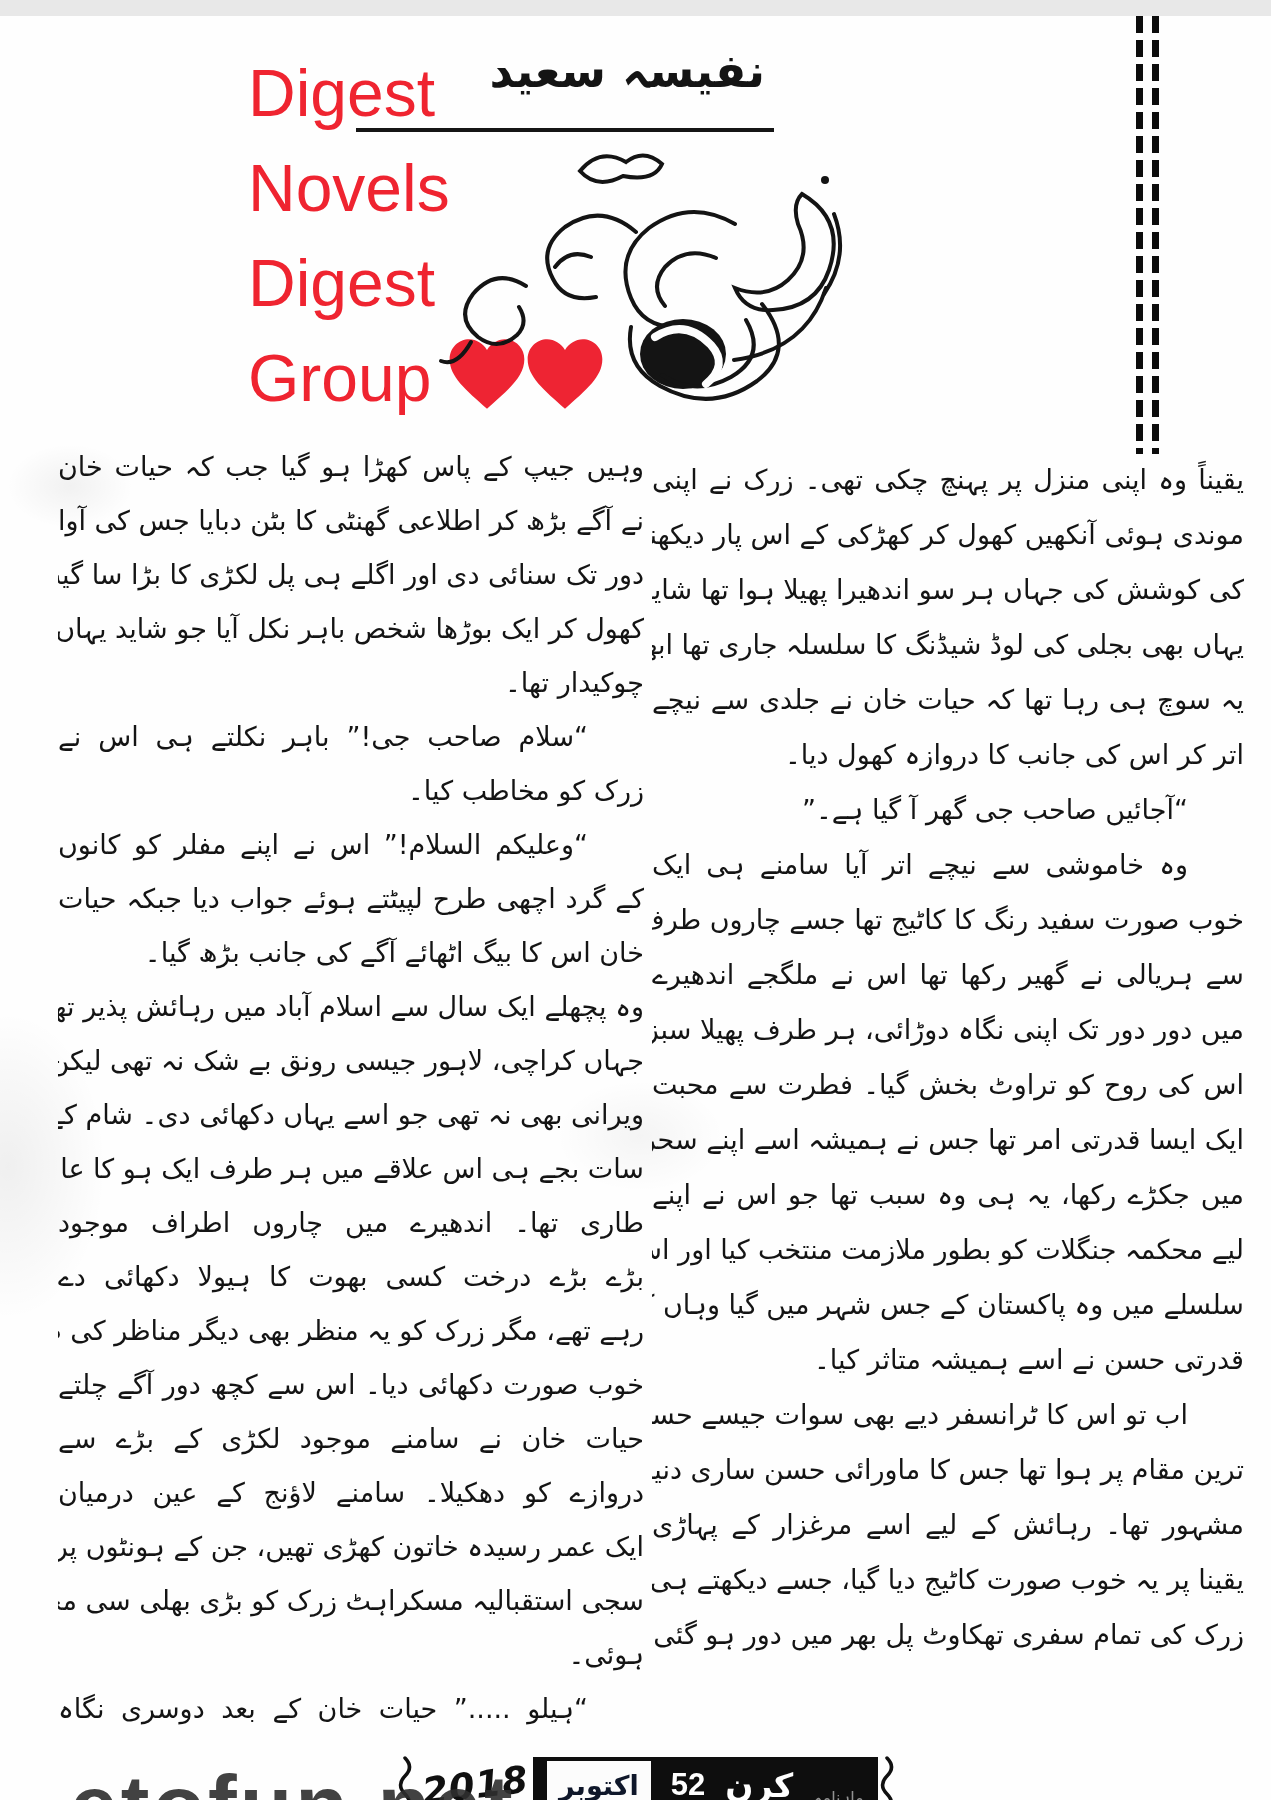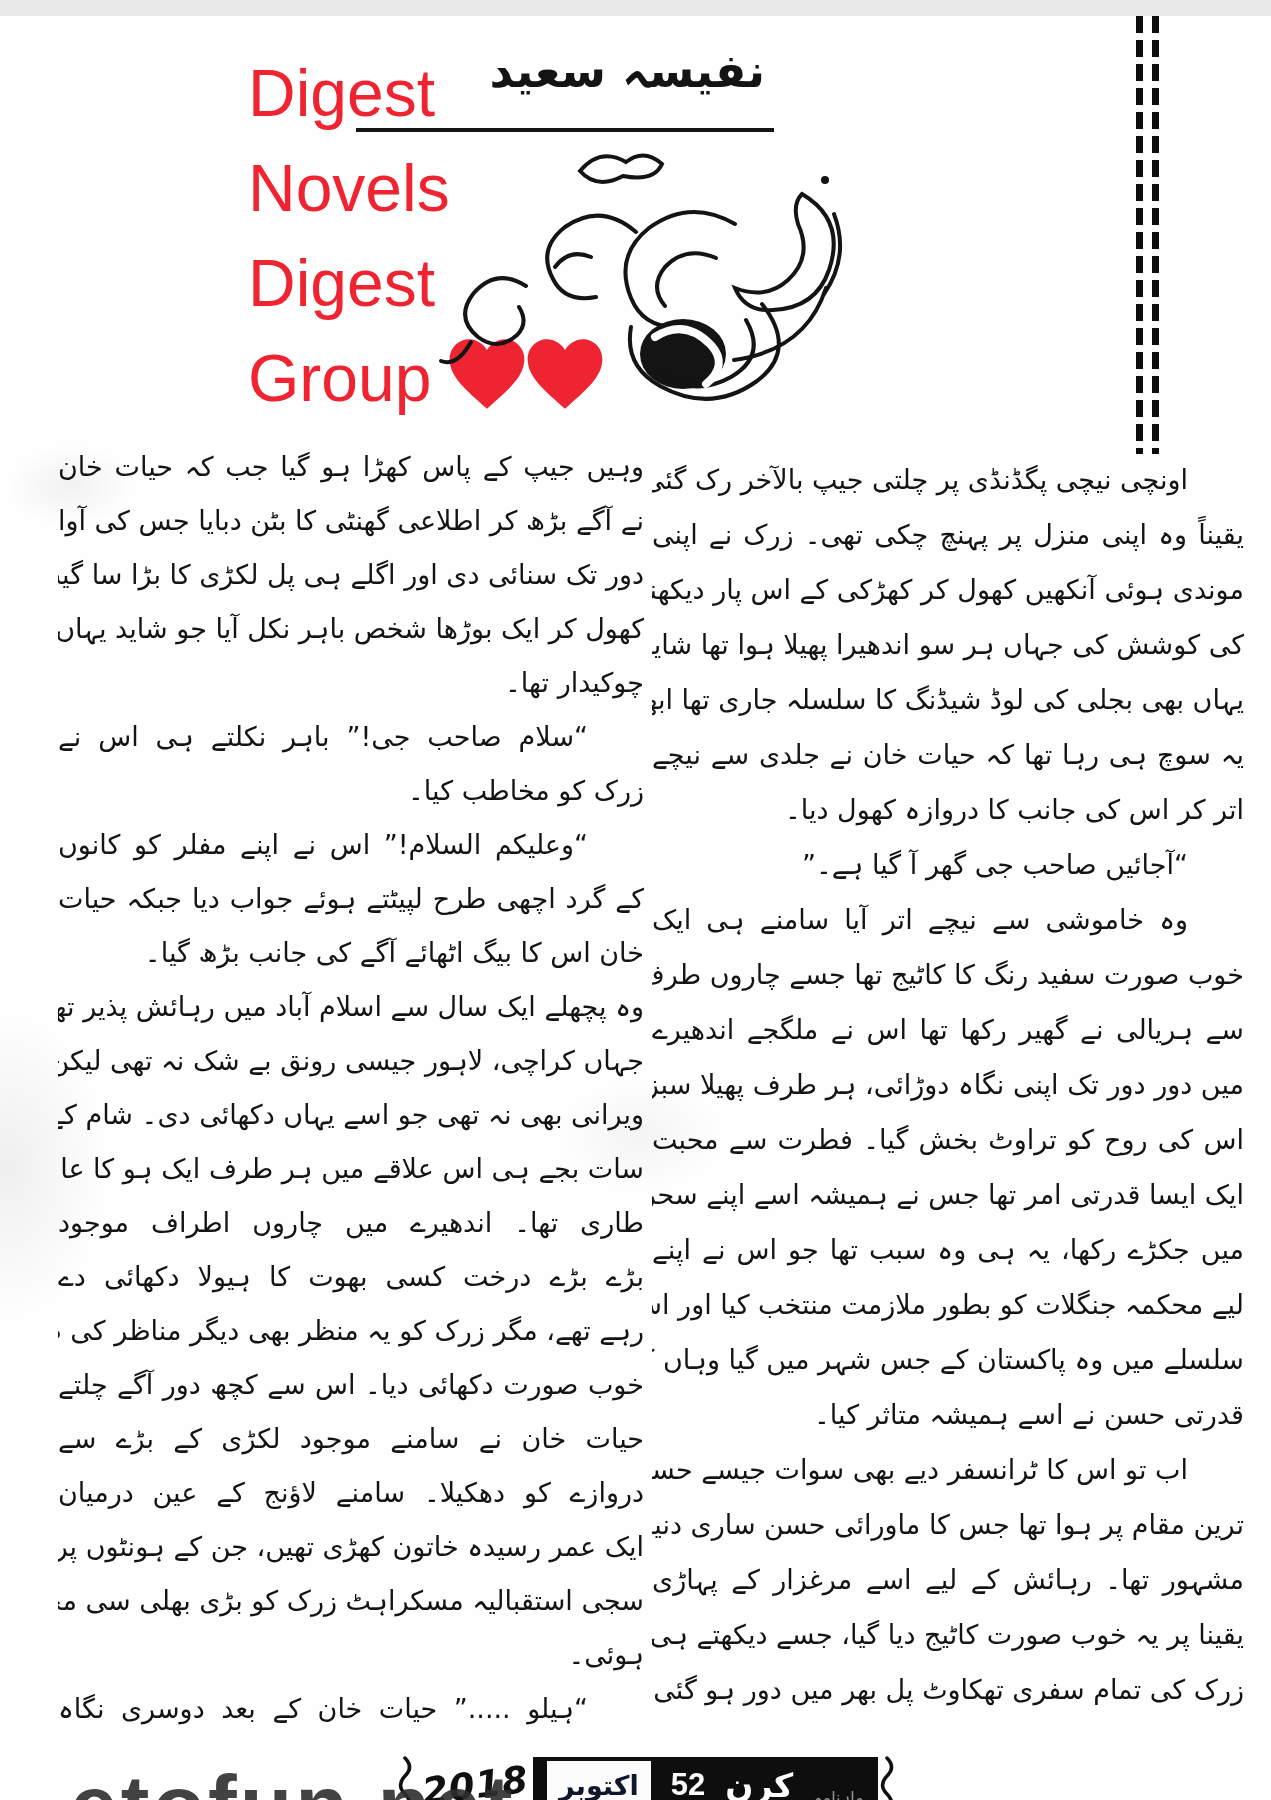--- a/index.html
+++ b/index.html
@@ -102,21 +102,20 @@
     </svg>
   </div>
 
   <div class="dashes">
       <i></i>
       <i></i>
     </div>
 
   <div class="col col-right">
 
-  <div class="line indent">اونچی نیچی پگڈنڈی پر چلتی جیپ بالآخر رک گئی</div>
       <div class="line">یقیناً وہ اپنی منزل پر پہنچ چکی تھی۔ زرک نے اپنی</div>
       <div class="line">موندی ہوئی آنکھیں کھول کر کھڑکی کے اس پار دیکھنے</div>
       <div class="line">کی کوشش کی جہاں ہر سو اندھیرا پھیلا ہوا تھا شاید</div>
       <div class="line">یہاں بھی بجلی کی لوڈ شیڈنگ کا سلسلہ جاری تھا ابھی وہ</div>
       <div class="line">یہ سوچ ہی رہا تھا کہ حیات خان نے جلدی سے نیچے</div>
       <div class="line short">اتر کر اس کی جانب کا دروازہ کھول دیا۔</div>
       <div class="line indent short">“آجائیں صاحب جی گھر آ گیا ہے۔”</div>
       <div class="line indent">وہ خاموشی سے نیچے اتر آیا سامنے ہی ایک</div>
       <div class="line">خوب صورت سفید رنگ کا کاٹیج تھا جسے چاروں طرف</div>
       <div class="line">سے ہریالی نے گھیر رکھا تھا اس نے ملگجے اندھیرے</div>

